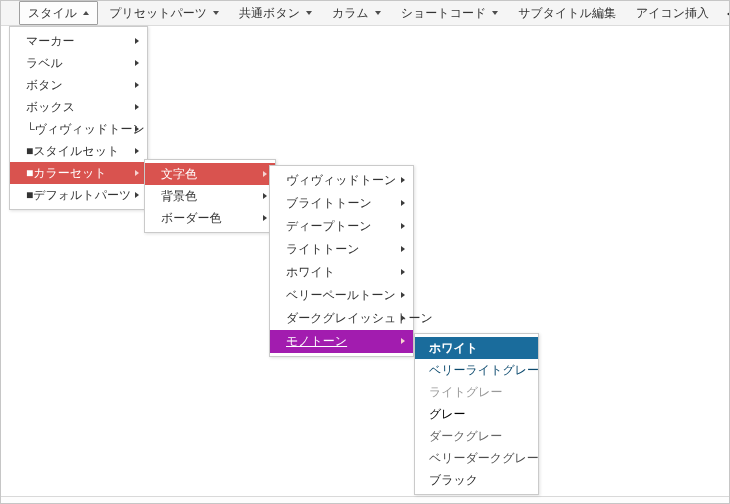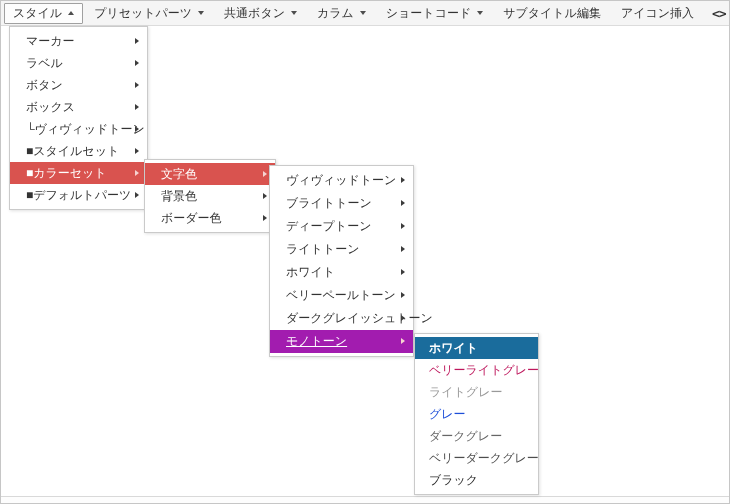--- a/index.html
+++ b/index.html
@@ -6,21 +6,21 @@
   body { background:#e8e8e8; font-family:"Liberation Sans","DejaVu Sans",sans-serif; }
   .frame {
     position:relative; width:730px; height:504px; margin:0 auto;
     background:#ffffff; border:1px solid #c6c6c6; overflow:hidden;
     font-size:12px; color:#333;
   }
   
   .toolbar {
     position:absolute; top:0; left:0; right:0; height:25px;
     background:#f5f5f5; border-bottom:1px solid #dcdcdc;
-    display:flex; align-items:center; padding:0 3px; gap:2px;
+    display:flex; padding:0 18px; gap:2px;
   }
   .tb-btn {
     display:flex; align-items:center; gap:6px;
     padding:3px 8px; border:1px solid transparent; border-radius:1px;
     color:#333; cursor:pointer; white-space:nowrap; line-height:13px;
   }
   .tb-btn.active { background:#fdfdfd; border-color:#a0a0a0; }
   .caret-down { width:0; height:0; border-left:3.5px solid transparent; border-right:3.5px solid transparent; border-top:4px solid #4d4d4d; }
   .caret-up   { width:0; height:0; border-left:3.5px solid transparent; border-right:3.5px solid transparent; border-bottom:4px solid #4d4d4d; }
   .tb-code { font-family:"DejaVu Sans Mono","Liberation Mono",monospace; font-weight:bold; font-size:13px; letter-spacing:-1px; padding:3px 6px; }
@@ -176,27 +176,27 @@
       <span>モノトーン</span>
       <span class="sub-caret"></span>
     </li>
   </ul>
 
   <ul class="menu" id="menu-monotone" style="left:413px; top:332px; width:125px;">
     <li class="sel" style="background-color: rgb(26, 108, 156);">
       <span style="color: rgb(255, 255, 255);">ホワイト</span>
     </li>
     <li>
-      <span style="color: #be185d;">ベリーライトグレー</span>
+      <span style="color: #0c4a6e;">ベリーライトグレー</span>
     </li>
     <li>
       <span style="color: rgb(153, 153, 153);">ライトグレー</span>
     </li>
     <li>
-      <span style="color: #1d4ed8;">グレー</span>
+      <span style="color: #000000;">グレー</span>
     </li>
     <li>
       <span style="color: rgb(102, 102, 102);">ダークグレー</span>
     </li>
     <li>
       <span style="color: rgb(77, 77, 77);">ベリーダークグレー</span>
     </li>
     <li>
       <span style="color: rgb(43, 43, 43);">ブラック</span>
     </li>

